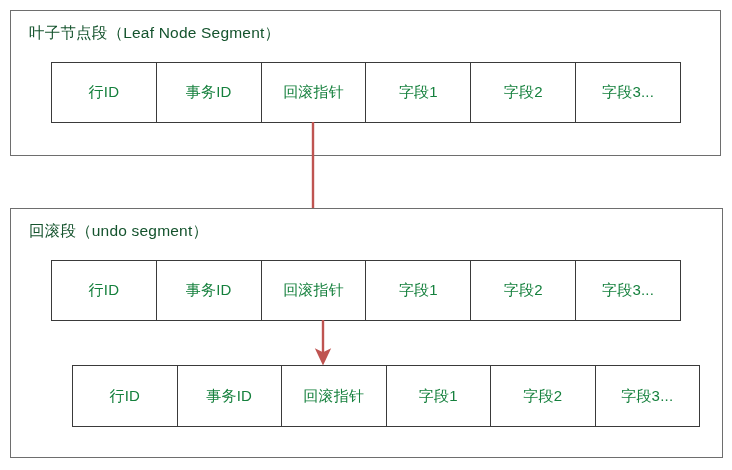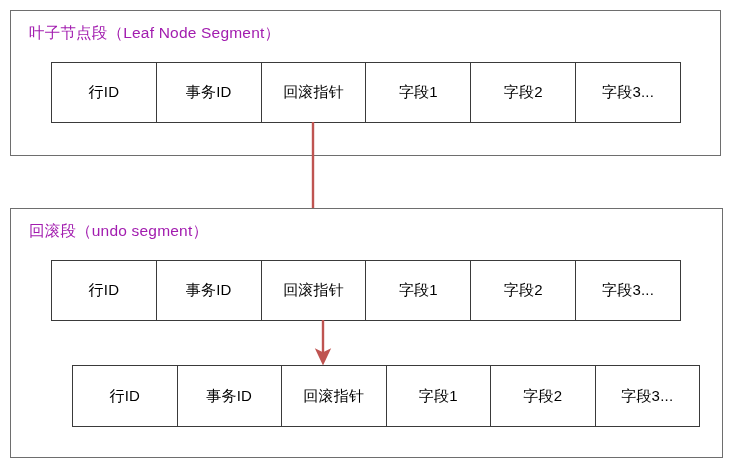--- a/index.html
+++ b/index.html
@@ -26,42 +26,42 @@
     background: #ffffff;
   }
   #segment-leaf  { left: 10px; top: 10px;  width: 711px; height: 146px; }
   #segment-undo  { left: 10px; top: 208px; width: 713px; height: 250px; }
 
   .segment-title {
     position: absolute;
     left: 18px;
     top: 12px;
     font-size: 15.5px;
-    color: #a21caf;
+    color: #14532d;
     letter-spacing: 0.2px;
     white-space: nowrap;
   }
 
   
   .record-table {
     position: absolute;
     box-sizing: border-box;
     display: flex;
     background: #ffffff;
     border: 1.5px solid #3a3a3a;
   }
   .record-cell {
     box-sizing: border-box;
     flex: 1 1 0;
     display: flex;
     align-items: center;
     justify-content: center;
     border-right: 1.5px solid #3a3a3a;
     font-size: 15px;
-    color: #000000;
+    color: #15803d;
     letter-spacing: 0.2px;
     white-space: nowrap;
   }
   .record-cell:last-child { border-right: none; }
 
   #table-leaf  { left: 51px; top: 62px;  width: 630px; height: 61px; }
   #table-undo1 { left: 51px; top: 260px; width: 630px; height: 61px; }
   #table-undo2 { left: 72px; top: 365px; width: 628px; height: 62px; }
 
   

